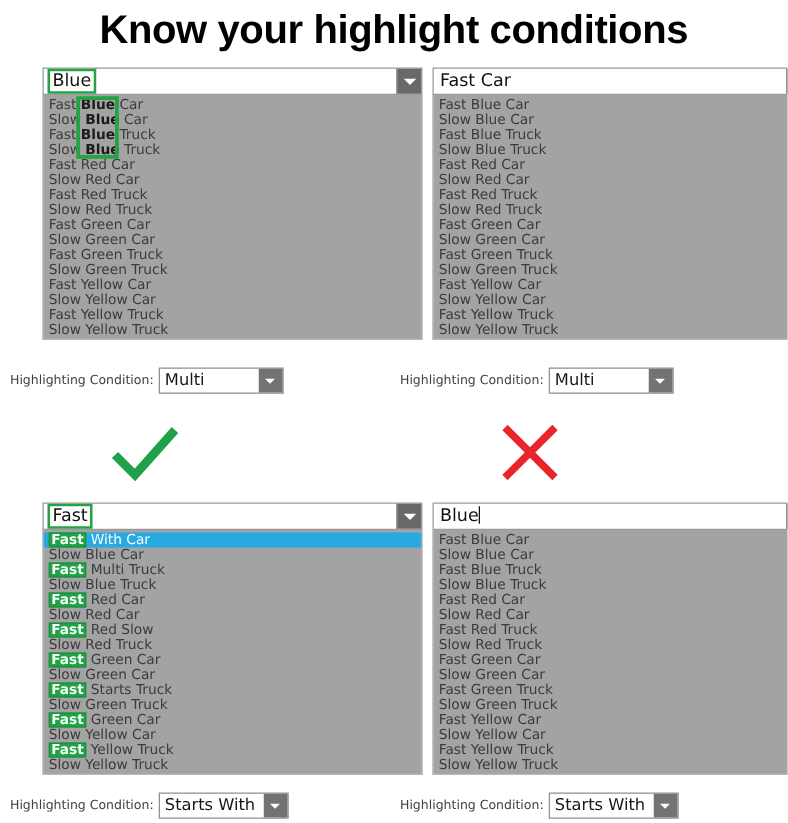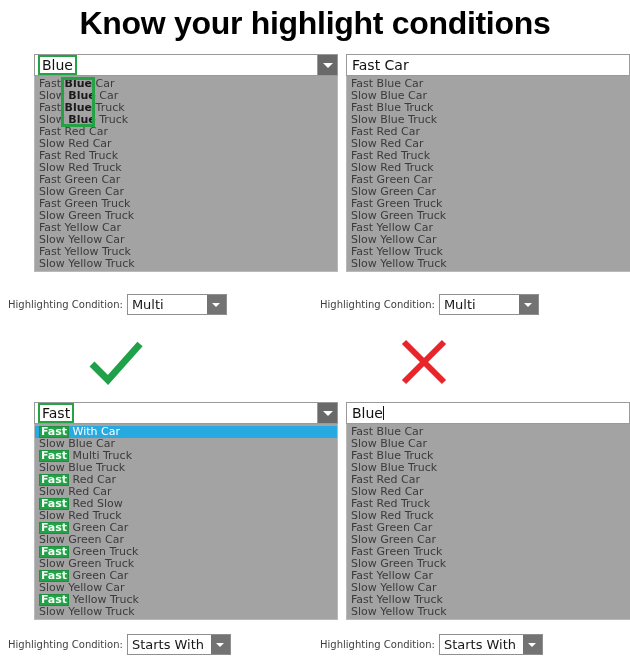--- a/index.html
+++ b/index.html
@@ -286,21 +286,21 @@
       <div class="list-item selected"><span class="seg"></span><span class="chip">Fast</span><span class="seg"> With Car</span></div>
       <div class="list-item"><span class="seg">Slow Blue Car</span></div>
       <div class="list-item"><span class="seg"></span><span class="chip">Fast</span><span class="seg"> Multi Truck</span></div>
       <div class="list-item"><span class="seg">Slow Blue Truck</span></div>
       <div class="list-item"><span class="seg"></span><span class="chip">Fast</span><span class="seg"> Red Car</span></div>
       <div class="list-item"><span class="seg">Slow Red Car</span></div>
       <div class="list-item"><span class="seg"></span><span class="chip">Fast</span><span class="seg"> Red Slow</span></div>
       <div class="list-item"><span class="seg">Slow Red Truck</span></div>
       <div class="list-item"><span class="seg"></span><span class="chip">Fast</span><span class="seg"> Green Car</span></div>
       <div class="list-item"><span class="seg">Slow Green Car</span></div>
-      <div class="list-item"><span class="seg"></span><span class="chip">Fast</span><span class="seg"> Green Truck</span></div>
+      <div class="list-item"><span class="seg"></span><span class="chip">Fast</span><span class="seg"> Starts Truck</span></div>
       <div class="list-item"><span class="seg">Slow Green Truck</span></div>
       <div class="list-item"><span class="seg"></span><span class="chip">Fast</span><span class="seg"> Green Car</span></div>
       <div class="list-item"><span class="seg">Slow Yellow Car</span></div>
       <div class="list-item"><span class="seg"></span><span class="chip">Fast</span><span class="seg"> Yellow Truck</span></div>
       <div class="list-item"><span class="seg">Slow Yellow Truck</span></div>
     </div>
 </div>
 
 <div class="cond-row" style="left:8px; top:632px;">
   <span class="cond-label">Highlighting Condition:</span>

